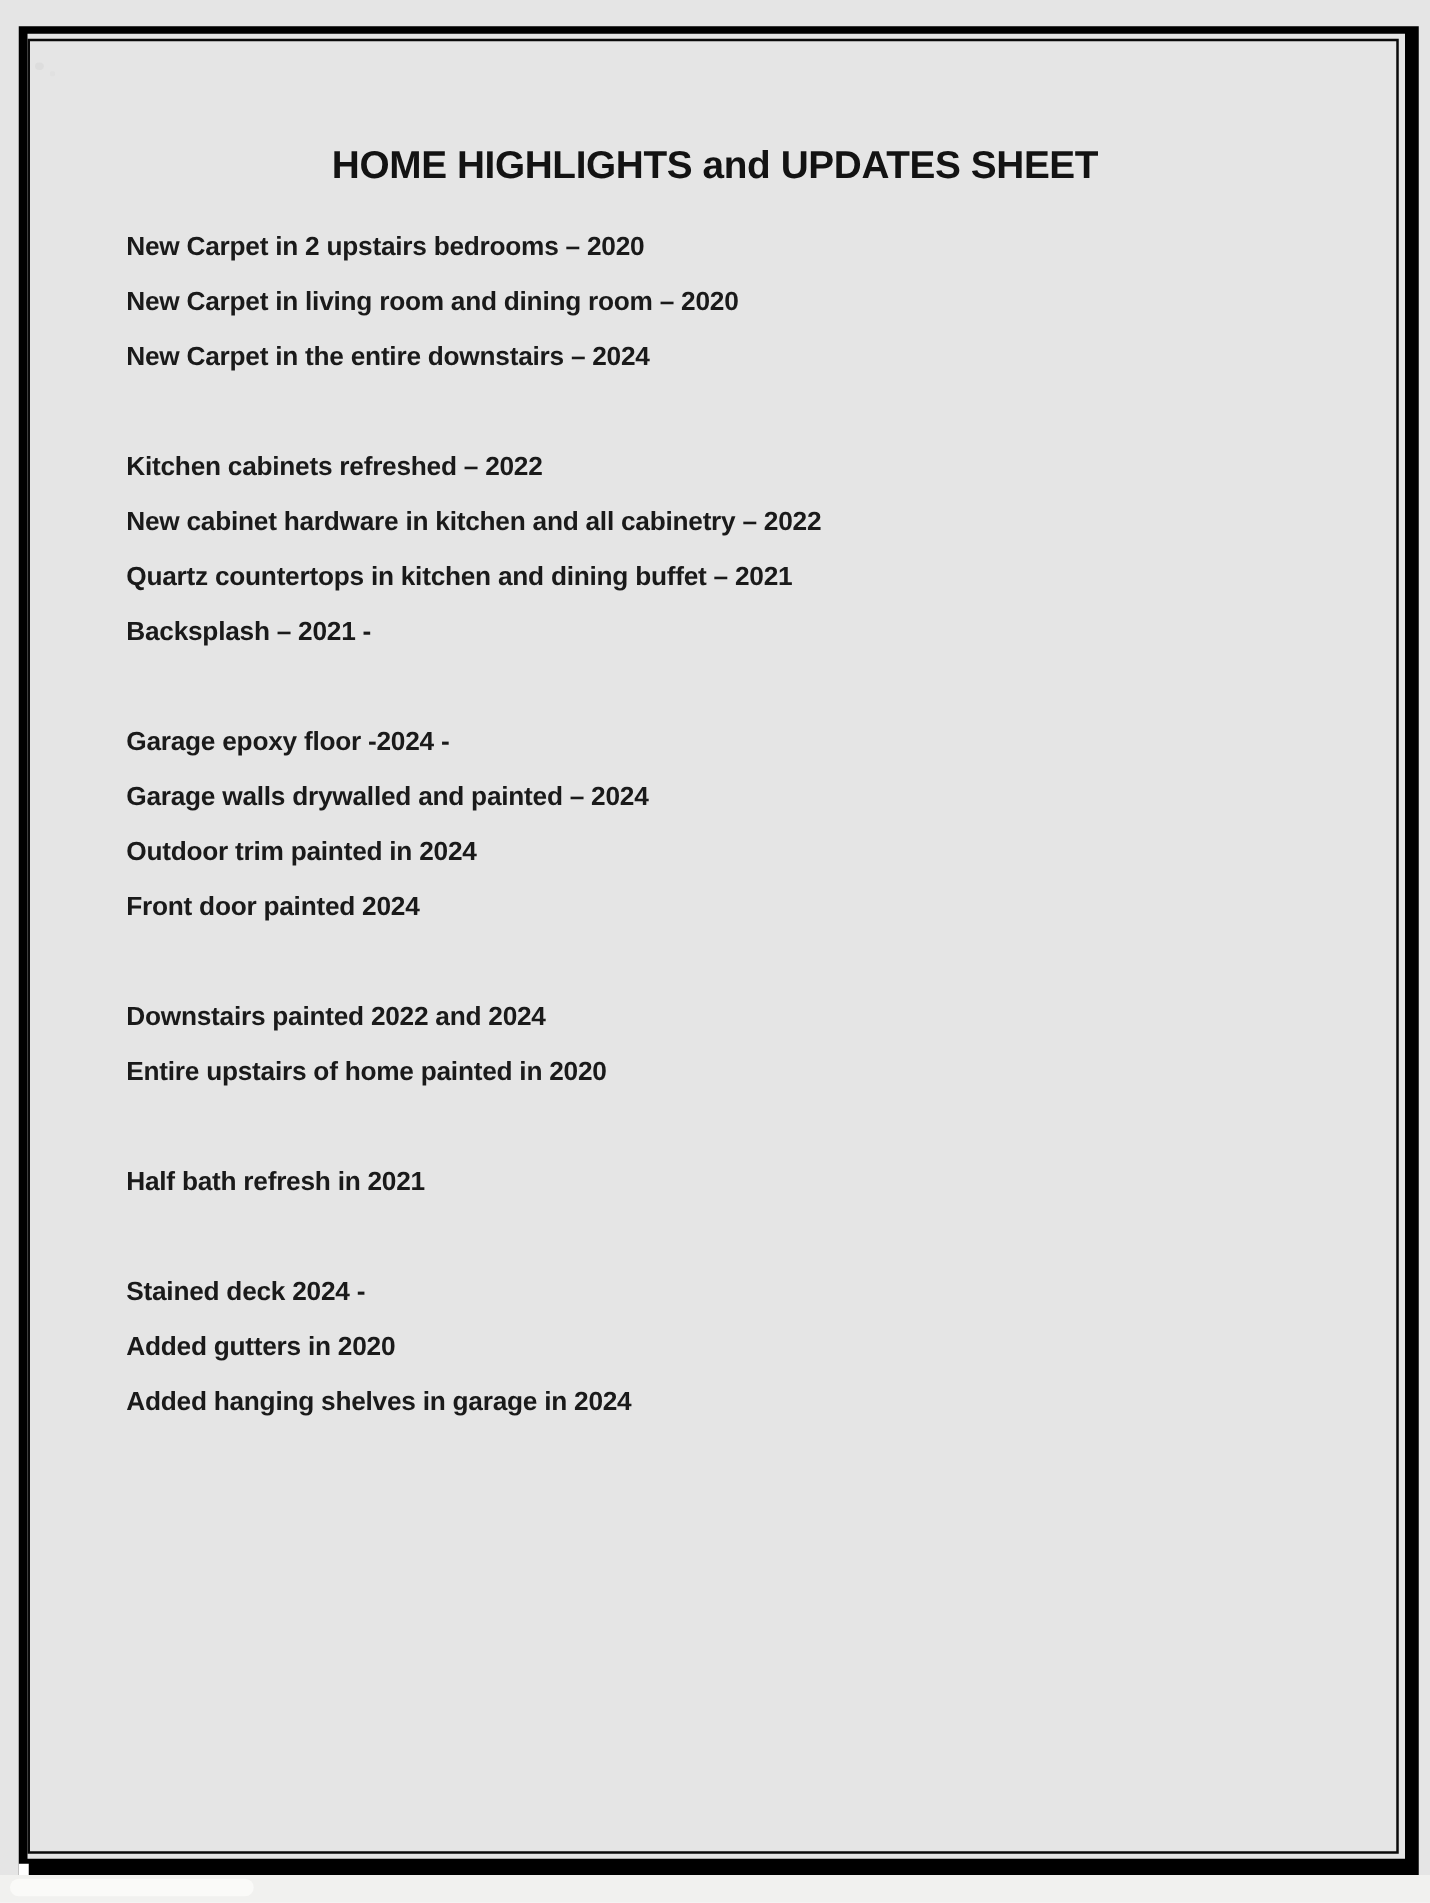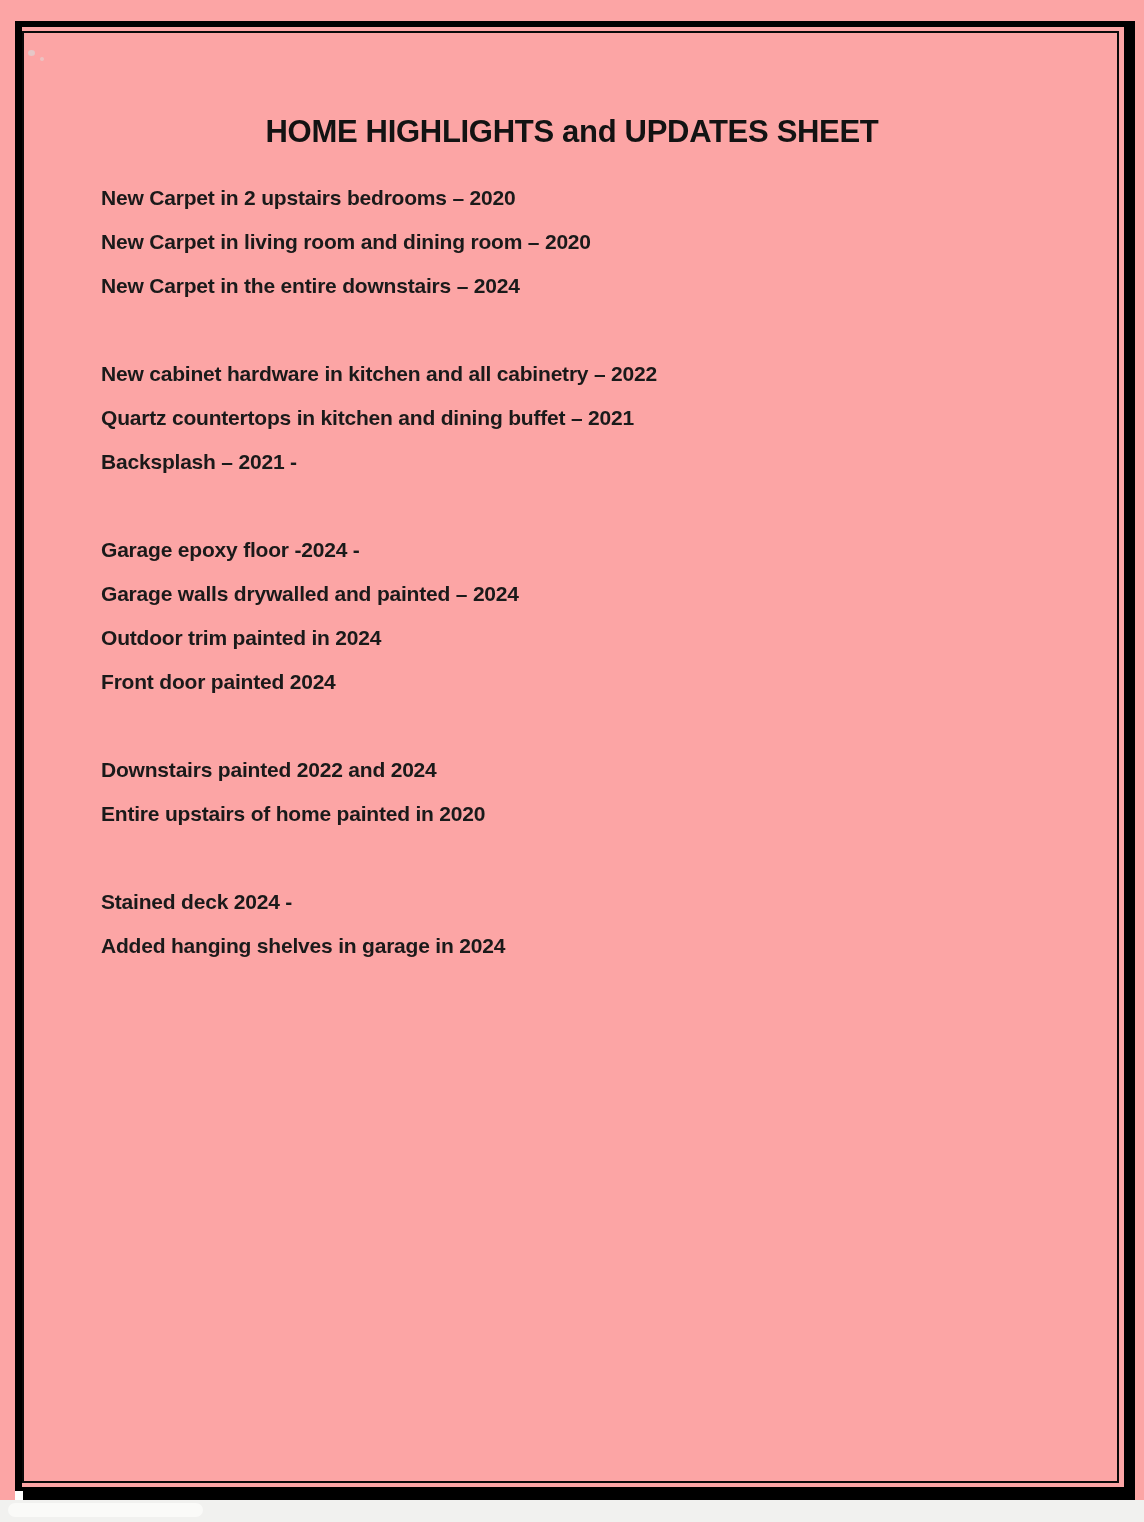--- a/index.html
+++ b/index.html
@@ -5,21 +5,21 @@
   html, body {
     margin: 0;
     padding: 0;
     background: #ffffff;
     font-family: "Liberation Sans", sans-serif;
   }
   .page {
     position: relative;
     width: 1144px;
     height: 1522px;
-    background: #fca5a5;
+    background: #e5e5e5;
     overflow: hidden;
   }
   
   .frame-outer {
     position: absolute;
     left: 15px;
     top: 21px;
     width: 1120px;
     height: 1479px;
     border: solid #000000;
@@ -129,42 +129,45 @@
 
   <div class="updates-list">
 
     <div class="update-group">
       <div class="update-line">New Carpet in 2 upstairs bedrooms – 2020</div>
       <div class="update-line">New Carpet in living room and dining room – 2020</div>
       <div class="update-line">New Carpet in the entire downstairs – 2024</div>
     </div>
 
     <div class="update-group">
+      <div class="update-line">Kitchen cabinets refreshed – 2022</div>
       <div class="update-line">New cabinet hardware in kitchen and all cabinetry – 2022</div>
       <div class="update-line">Quartz countertops in kitchen and dining buffet – 2021</div>
       <div class="update-line">Backsplash – 2021 -</div>
     </div>
 
     <div class="update-group">
       <div class="update-line">Garage epoxy floor -2024 -</div>
       <div class="update-line">Garage walls drywalled and painted – 2024</div>
       <div class="update-line">Outdoor trim painted in 2024</div>
       <div class="update-line">Front door painted 2024</div>
     </div>
 
     <div class="update-group">
       <div class="update-line">Downstairs painted 2022 and 2024</div>
       <div class="update-line">Entire upstairs of home painted in 2020</div>
     </div>
 
     <div class="update-group">
+      <div class="update-line">Half bath refresh in 2021</div>
     </div>
 
     <div class="update-group">
       <div class="update-line">Stained deck 2024 -</div>
+      <div class="update-line">Added gutters in 2020</div>
       <div class="update-line">Added hanging shelves in garage in 2024</div>
     </div>
 
   </div>
 
   <div class="scan-bottom-strip"></div>
   <div class="scan-smudge"></div>
   <div class="scan-speck-1"></div>
   <div class="scan-speck-2"></div>
 

